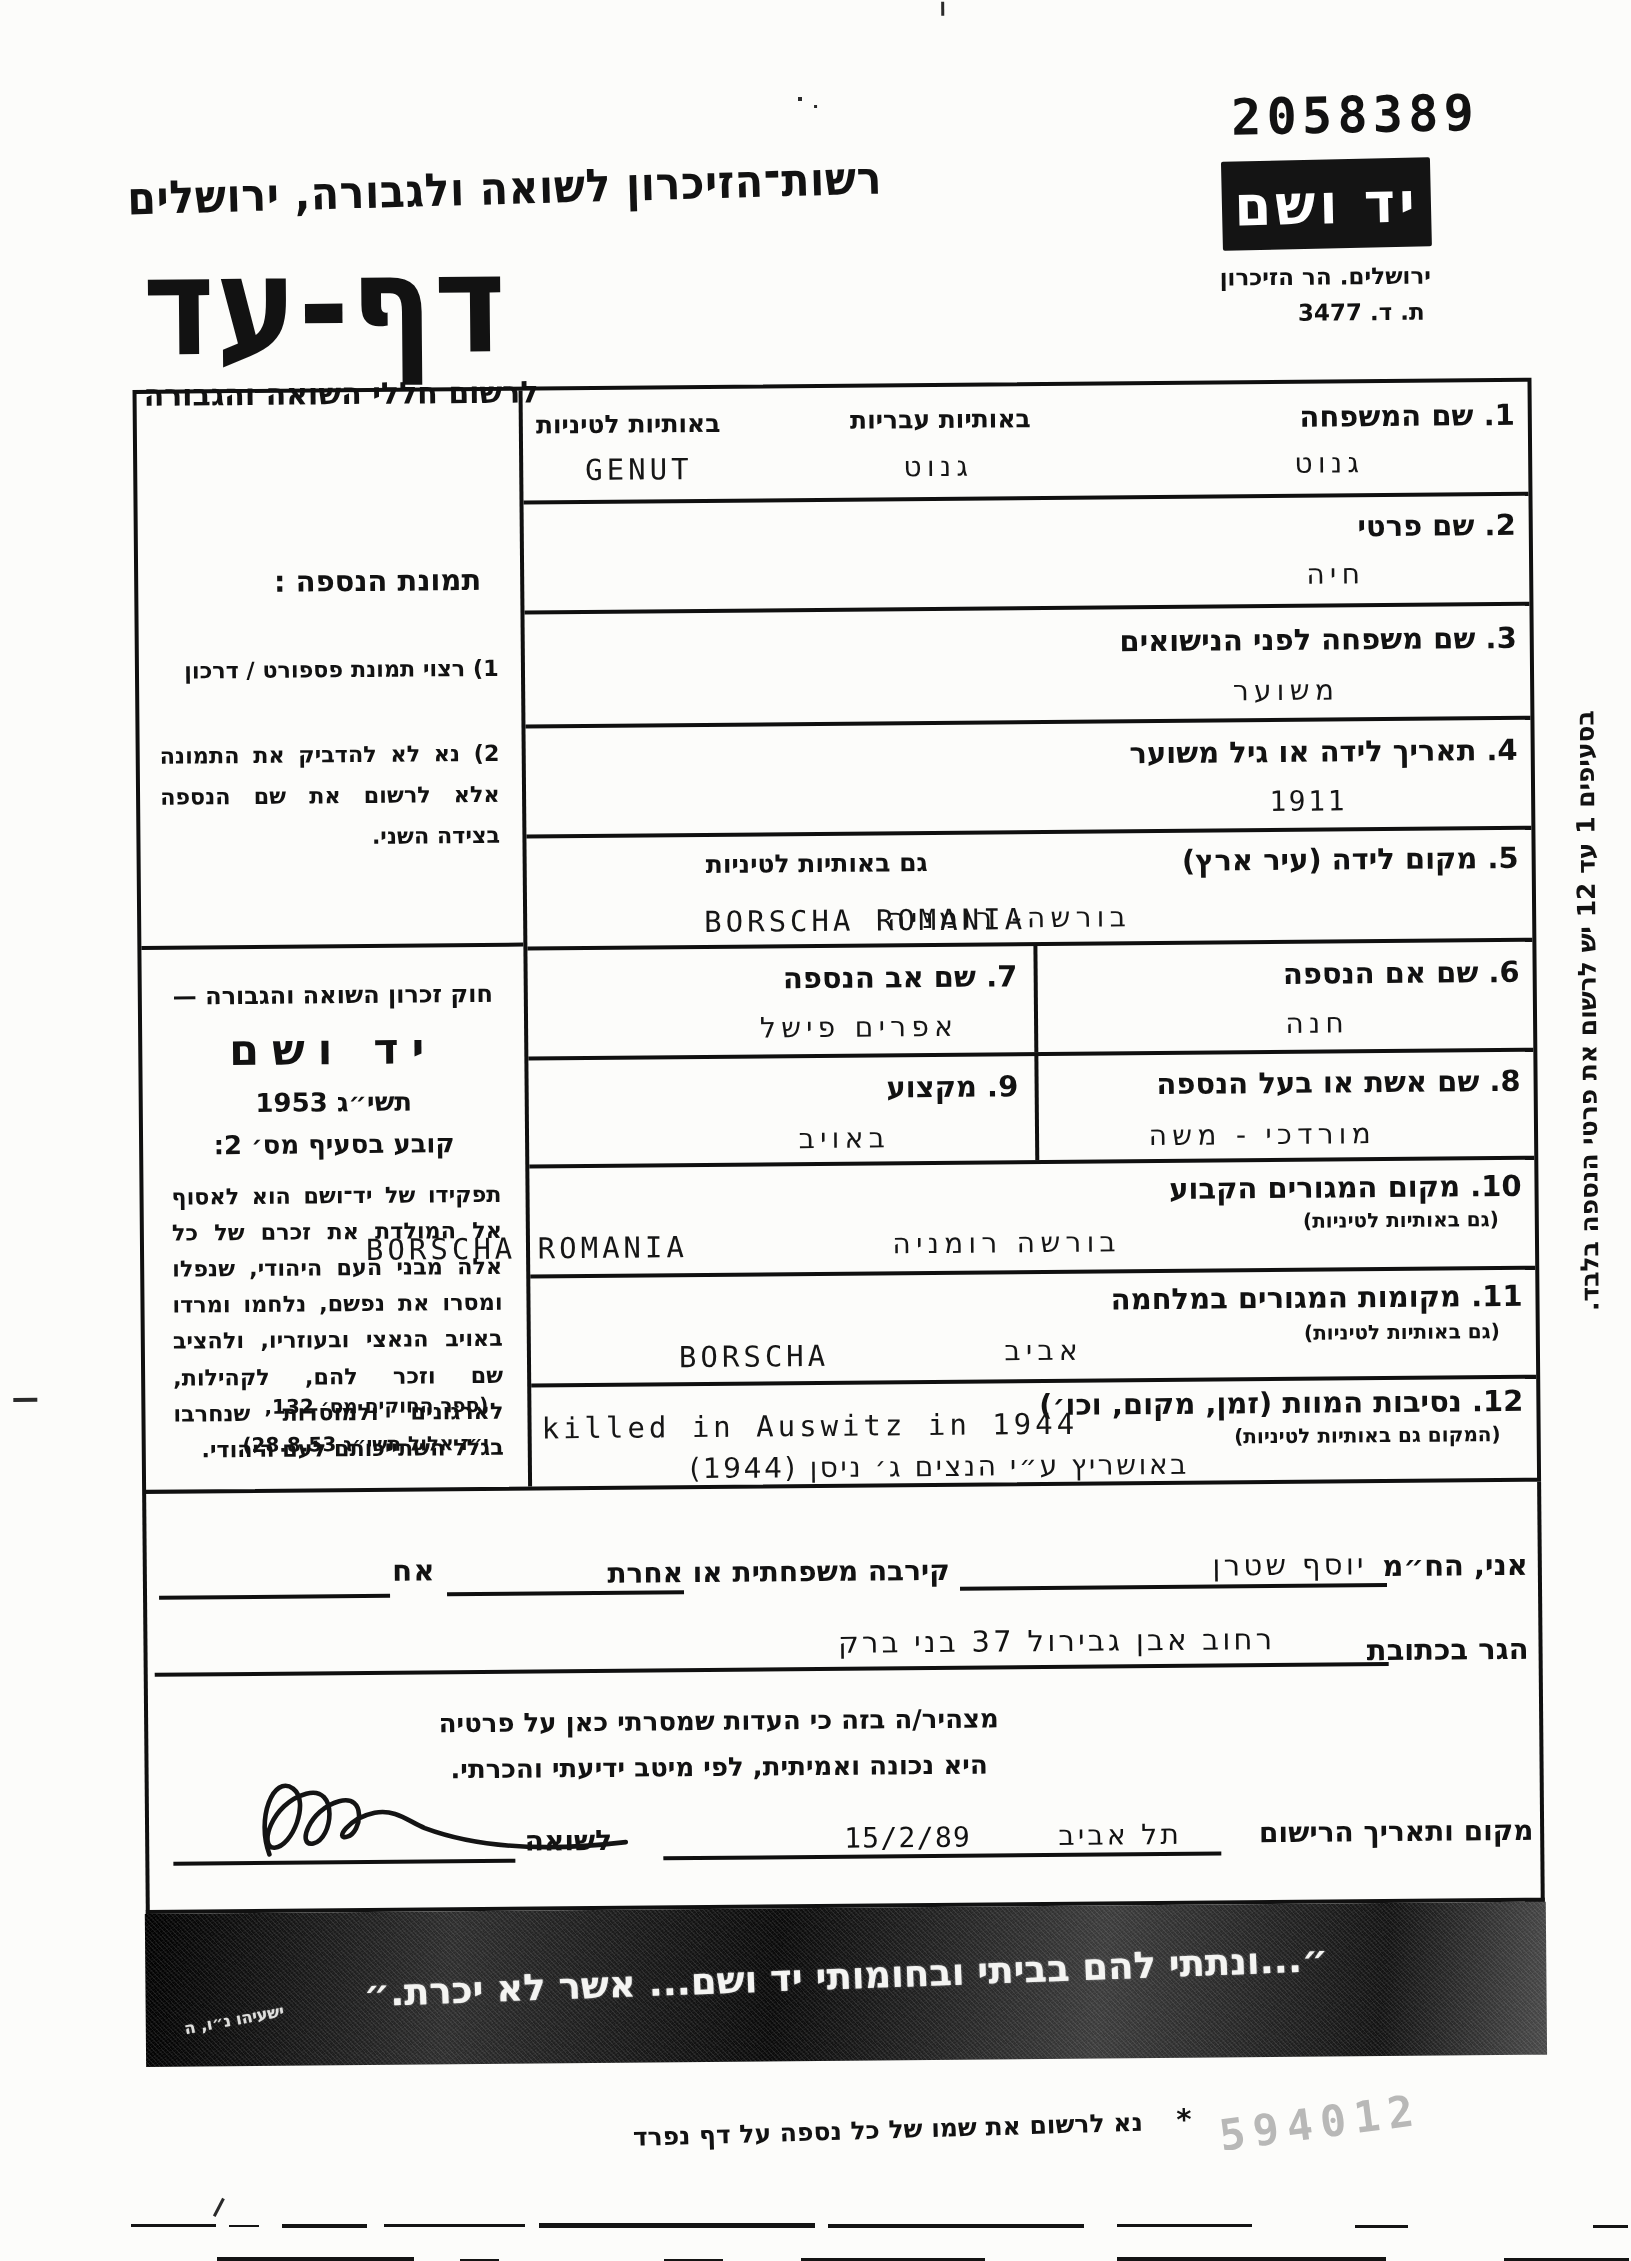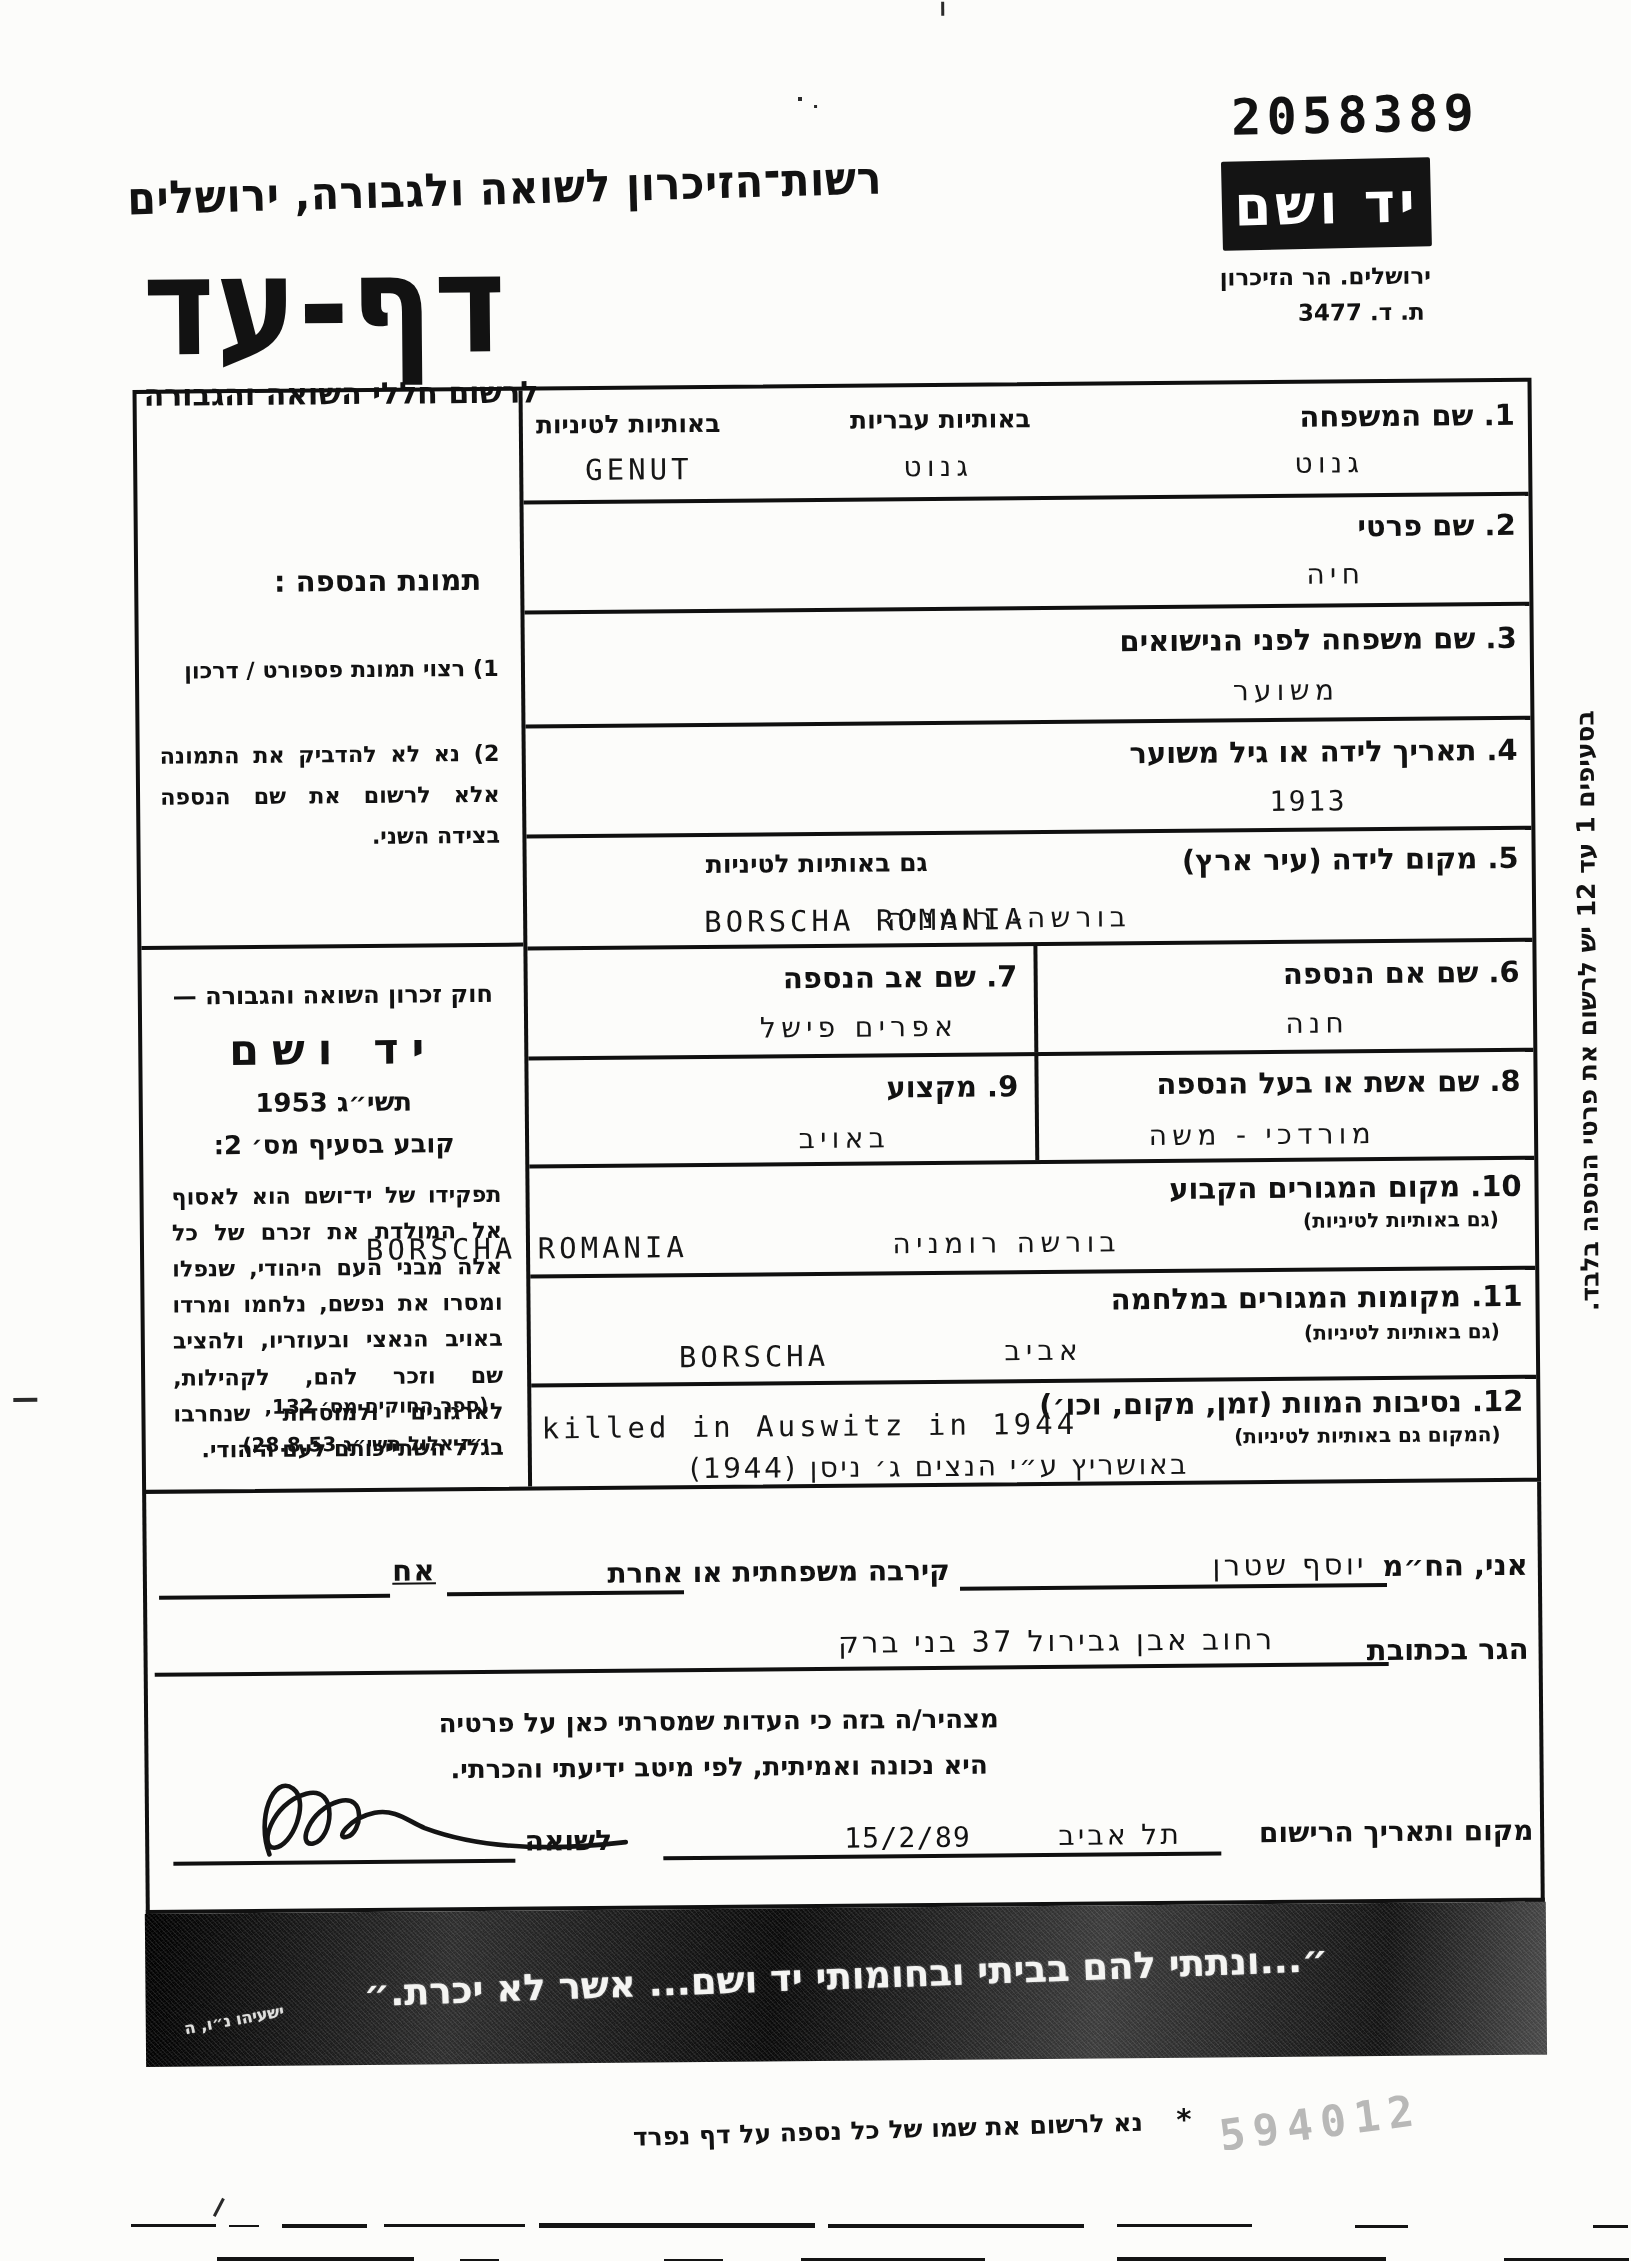--- a/index.html
+++ b/index.html
@@ -132,21 +132,21 @@
         <span class="fval" style="right:164px; top:60px;">חיה</span>
       </div>
 
       <div class="row r3">
         <span class="flabel" style="right:13px; top:14.5px;">3.  שם משפחה לפני הנישואים</span>
         <span class="fval" style="right:191px; top:66px;">משוער</span>
       </div>
 
       <div class="row r4">
         <span class="flabel" style="right:13px; top:13px;">4.  תאריך לידה או גיל משוער</span>
-        <span class="fval num" style="right:184px; top:63px;">1913</span>
+        <span class="fval num" style="right:184px; top:63px;">1911</span>
       </div>
 
       <div class="row r5">
         <span class="flabel" style="right:13px; top:10.5px;">5.  מקום לידה (עיר ארץ)</span>
         <span class="fsub" style="right:604px; top:13px;">גם באותיות לטיניות</span>
         <span class="fval" style="right:401px; top:67px;">בורשה- רומניה</span>
         <span class="fval lat" style="left:177px; top:68px;">BORSCHA  ROMANIA</span>
       </div>
 
       <div class="row r67">
@@ -212,21 +212,21 @@
       </div>
     </div>
   </div>
 
   <div class="decl">
     <span class="lbl" style="right:10px; top:66px;">אני, הח״מ</span>
     <span class="hand" style="right:171px; top:64px;">יוסף שטרן</span>
     <div class="uline" style="right:151px; width:427px; top:100px;"></div>
     <span class="lbl" style="right:588px; top:67px; font-size:28px;">קירבה משפחתית או אחרת</span>
     <div class="uline" style="right:854px; width:237px; top:101px;"></div>
-    <span class="hand" style="right:1102px; top:62px; font-weight:bold; letter-spacing:1.3px;text-decoration:underline;">אח</span>
+    <span class="hand" style="right:1102px; top:62px; font-weight:bold; letter-spacing:1.3px;">אח</span>
     <div class="uline" style="right:1148px; width:231px; top:102px;"></div>
 
     <span class="lbl" style="right:10px; top:150px;">הגר בכתובת</span>
     <span class="hand" style="right:263px; top:138px;">רחוב אבן גבירול 37  בני ברק</span>
     <div class="uline" style="right:150px; width:1234px; top:179px;"></div>
 
     <div class="decl-center" style="top:217px;">מצהיר/ה בזה כי העדות שמסרתי כאן על פרטיה</div>
     <div class="decl-center" style="top:263px;">היא נכונה ואמיתית, לפי מיטב ידיעתי והכרתי.</div>
 
     <span class="lbl" style="right:6.6px; top:332px; font-size:28px;">מקום ותאריך הרישום</span>

